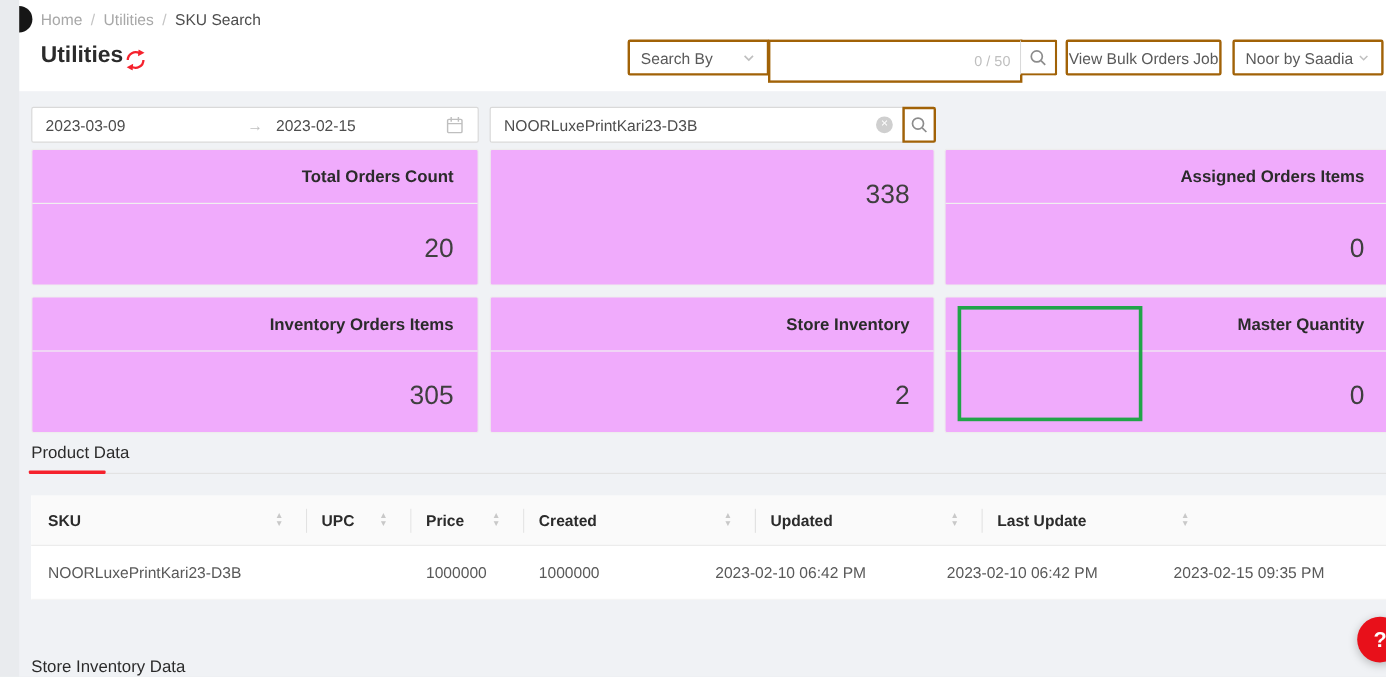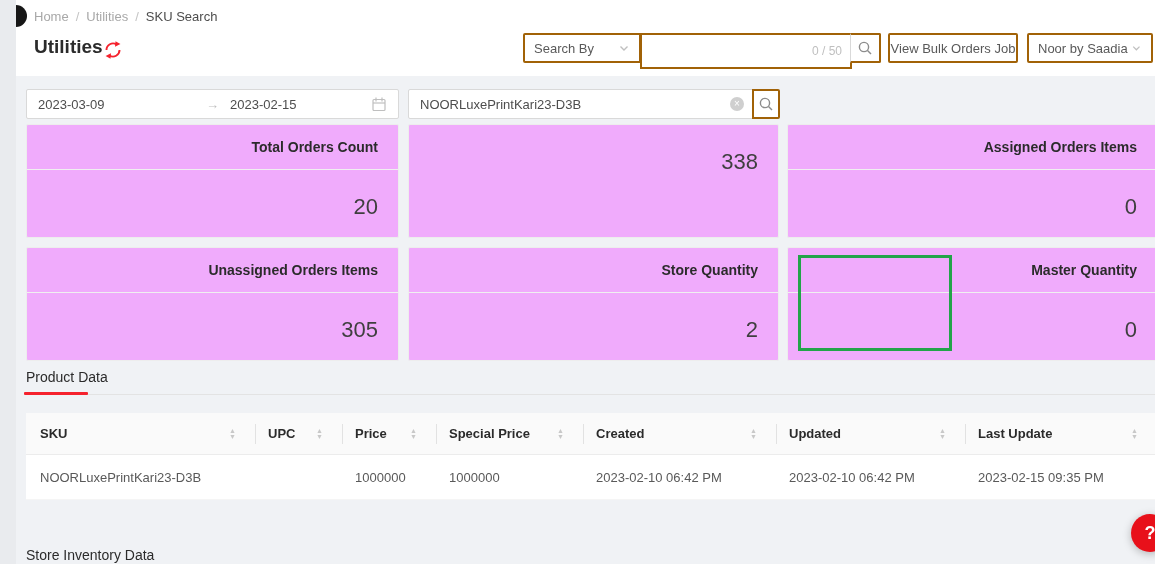--- a/index.html
+++ b/index.html
@@ -159,25 +159,25 @@
     <div class="card-value">20</div>
   </div>
   <div class="stat-card" style="left:392px;top:124px;width:371px">
     <div class="card-value">338</div>
   </div>
   <div class="stat-card" style="left:771px;top:124px;width:371px">
     <div class="card-head">Assigned Orders Items</div>
     <div class="card-value">0</div>
   </div>
   <div class="stat-card" style="left:10px;top:247px;width:373px">
-    <div class="card-head">Unassigned Orders Items</div>
+    <div class="card-head">Inventory Orders Items</div>
     <div class="card-value">305</div>
   </div>
   <div class="stat-card" style="left:392px;top:247px;width:371px">
-    <div class="card-head">Store Quantity</div>
+    <div class="card-head">Store Inventory</div>
     <div class="card-value">2</div>
   </div>
   <div class="stat-card" style="left:771px;top:247px;width:371px">
     <div class="card-head">Master Quantity</div>
     <div class="card-value">0</div>
   </div>
   <div class="hl-box"></div>
 
   <div class="tab-label">Product Data</div>
   <div class="tab-line"></div>
@@ -194,27 +194,20 @@
       </div>
       <div class="cell c1">
         <span>UPC</span>
         <span class="sorter">
             <i>▲</i>
             <i>▼</i>
           </span>
       </div>
       <div class="cell c2">
         <span>Price</span>
-        <span class="sorter">
-            <i>▲</i>
-            <i>▼</i>
-          </span>
-      </div>
-      <div class="cell c3">
-        <span>Special Price</span>
         <span class="sorter">
             <i>▲</i>
             <i>▼</i>
           </span>
       </div>
       <div class="cell c4">
         <span>Created</span>
         <span class="sorter">
             <i>▲</i>
             <i>▼</i>

